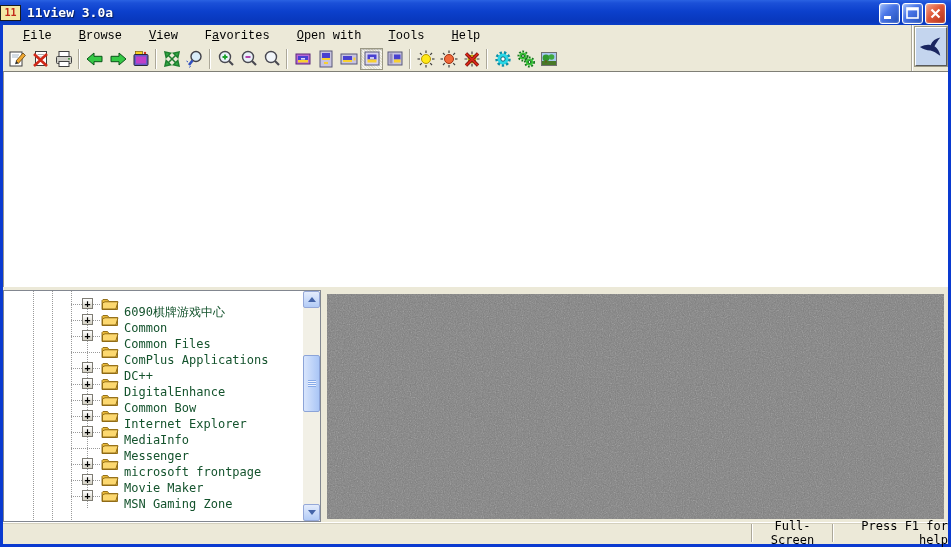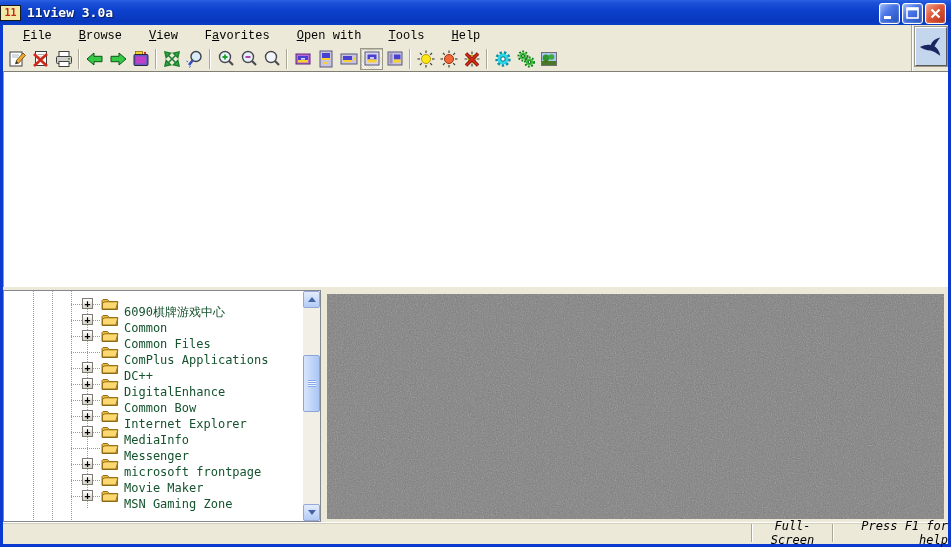--- a/index.html
+++ b/index.html
@@ -90,21 +90,21 @@
     background:repeating-linear-gradient(to bottom,#86aae8 0 1px,#eef3fe 1px 2px); }
 
   
   .thumb-pane { position:absolute; left:324px; top:269px; width:617px; height:225px;
     background:#7e7e7e; box-shadow:inset 0 1px 0 rgba(0,0,0,.25), inset 1px 0 0 rgba(0,0,0,.2); }
   .thumb-pane svg { display:block; width:100%; height:100%; }
 
   
   .statusbar { position:absolute; left:0; top:497px; width:945px; height:22px; background:#ece9d8;
     display:flex; align-items:center; font-size:12px; color:#000;
-    box-shadow:inset 0 1px 0 #ffffff, inset 0 2px 0 #d4d0be;font-style:italic; }
+    box-shadow:inset 0 1px 0 #ffffff, inset 0 2px 0 #d4d0be; }
   .sb-cell-left { flex:1; }
   .sb-div { width:2px; height:18px;
     background:linear-gradient(to right,#aca899 50%,#ffffff 50%); }
   .sb-cell-mode { width:79px; text-align:center; }
   .sb-cell-help { width:114px; text-align:right; }
 </style>
 </head>
 <body>
 
 <div class="window">

